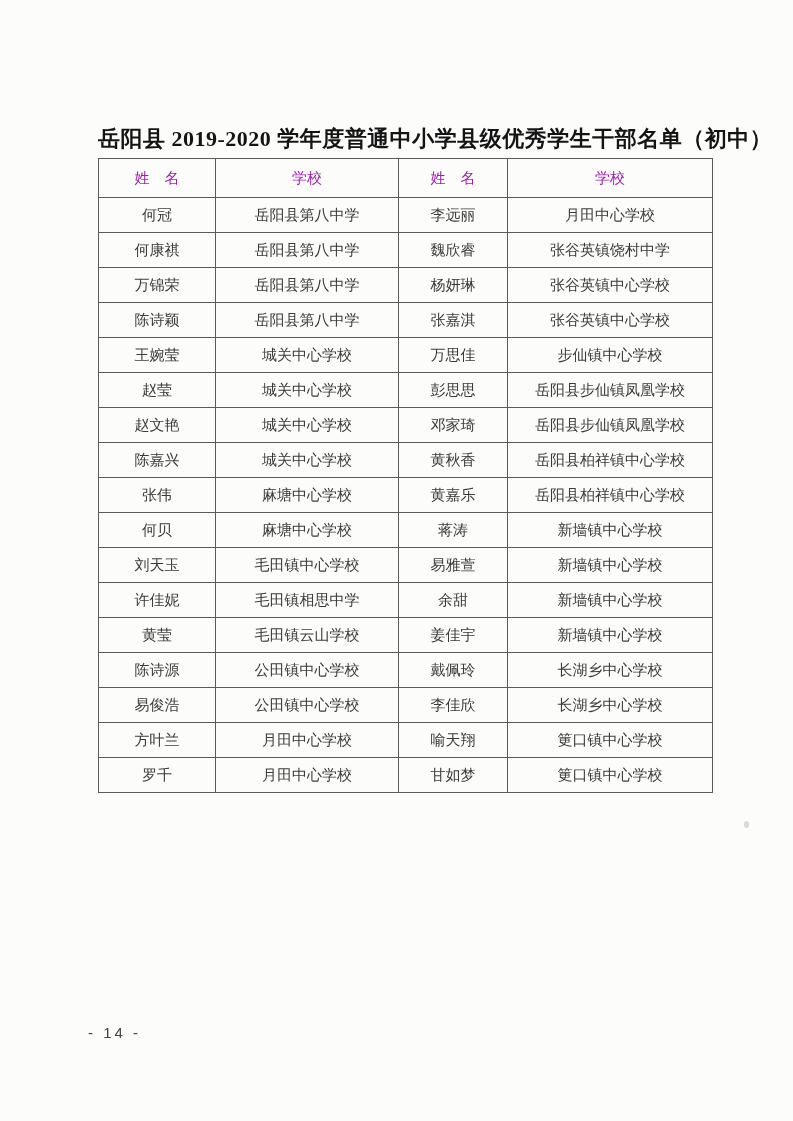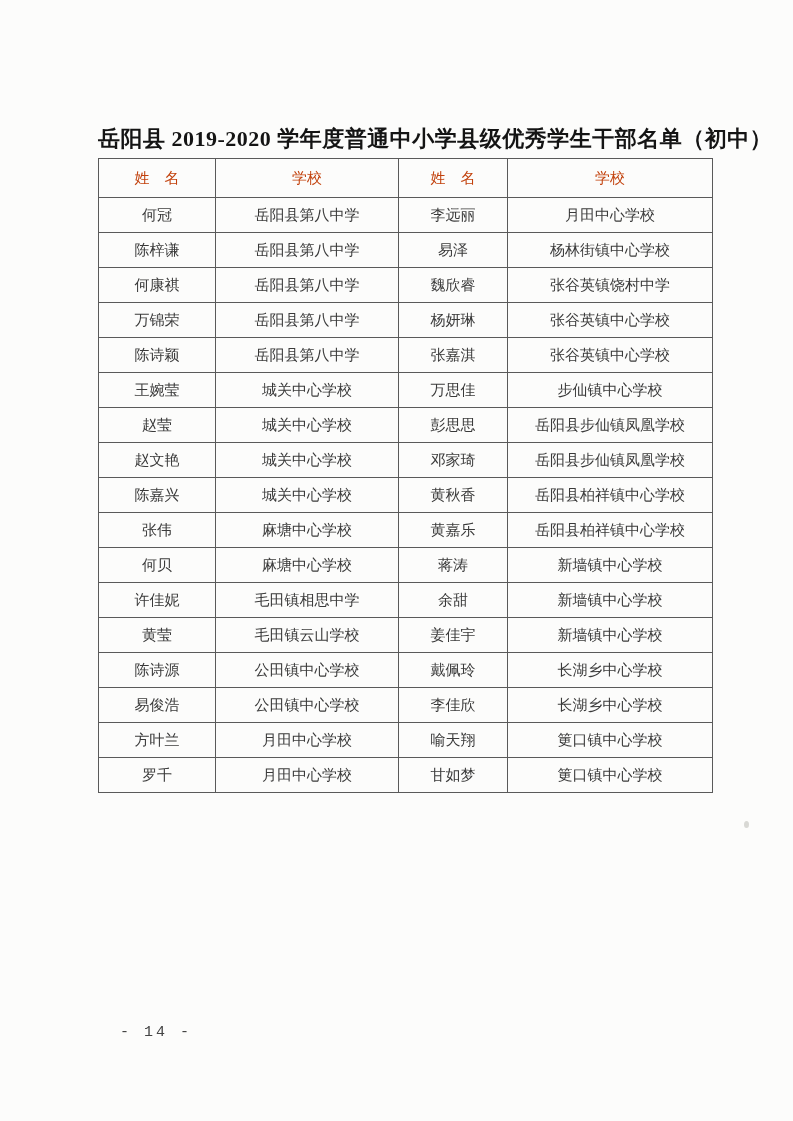--- a/index.html
+++ b/index.html
@@ -50,33 +50,33 @@
     vertical-align: middle;
     font-size: 15px;
     color: #3a3a3a;
     font-weight: normal;
     padding: 0 2px;
     overflow: hidden;
     white-space: nowrap;
   }
   table.roster th {
     height: 38px;
-    color: #c2410c;
+    color: #a21caf;
   }
   table.roster td {
     height: 34px;
   }
   .page-number {
     position: absolute;
     top: 1024px;
-    left: 120px;
+    left: 88px;
     font-size: 15px;
     color: #444;
     letter-spacing: 3px;
-    font-family: Liberation Mono, monospace;
+    font-family: Liberation Sans, sans-serif;
   }
   .scan-speck {
     position: absolute;
     top: 821px;
     left: 744px;
     width: 5px;
     height: 7px;
     background: #d8d8d4;
     border-radius: 50%;
   }
@@ -105,26 +105,20 @@
         </tr>
       </thead>
       <tbody>
           <tr>
             <td>何冠</td>
             <td>岳阳县第八中学</td>
             <td>李远丽</td>
             <td>月田中心学校</td>
           </tr>
           <tr>
-            <td>陈梓谦</td>
-            <td>岳阳县第八中学</td>
-            <td>易泽</td>
-            <td>杨林街镇中心学校</td>
-          </tr>
-          <tr>
             <td>何康祺</td>
             <td>岳阳县第八中学</td>
             <td>魏欣睿</td>
             <td>张谷英镇饶村中学</td>
           </tr>
           <tr>
             <td>万锦荣</td>
             <td>岳阳县第八中学</td>
             <td>杨妍琳</td>
             <td>张谷英镇中心学校</td>
@@ -165,20 +159,26 @@
             <td>黄嘉乐</td>
             <td>岳阳县柏祥镇中心学校</td>
           </tr>
           <tr>
             <td>何贝</td>
             <td>麻塘中心学校</td>
             <td>蒋涛</td>
             <td>新墙镇中心学校</td>
           </tr>
           <tr>
+            <td>刘天玉</td>
+            <td>毛田镇中心学校</td>
+            <td>易雅萱</td>
+            <td>新墙镇中心学校</td>
+          </tr>
+          <tr>
             <td>许佳妮</td>
             <td>毛田镇相思中学</td>
             <td>余甜</td>
             <td>新墙镇中心学校</td>
           </tr>
           <tr>
             <td>黄莹</td>
             <td>毛田镇云山学校</td>
             <td>姜佳宇</td>
             <td>新墙镇中心学校</td>

